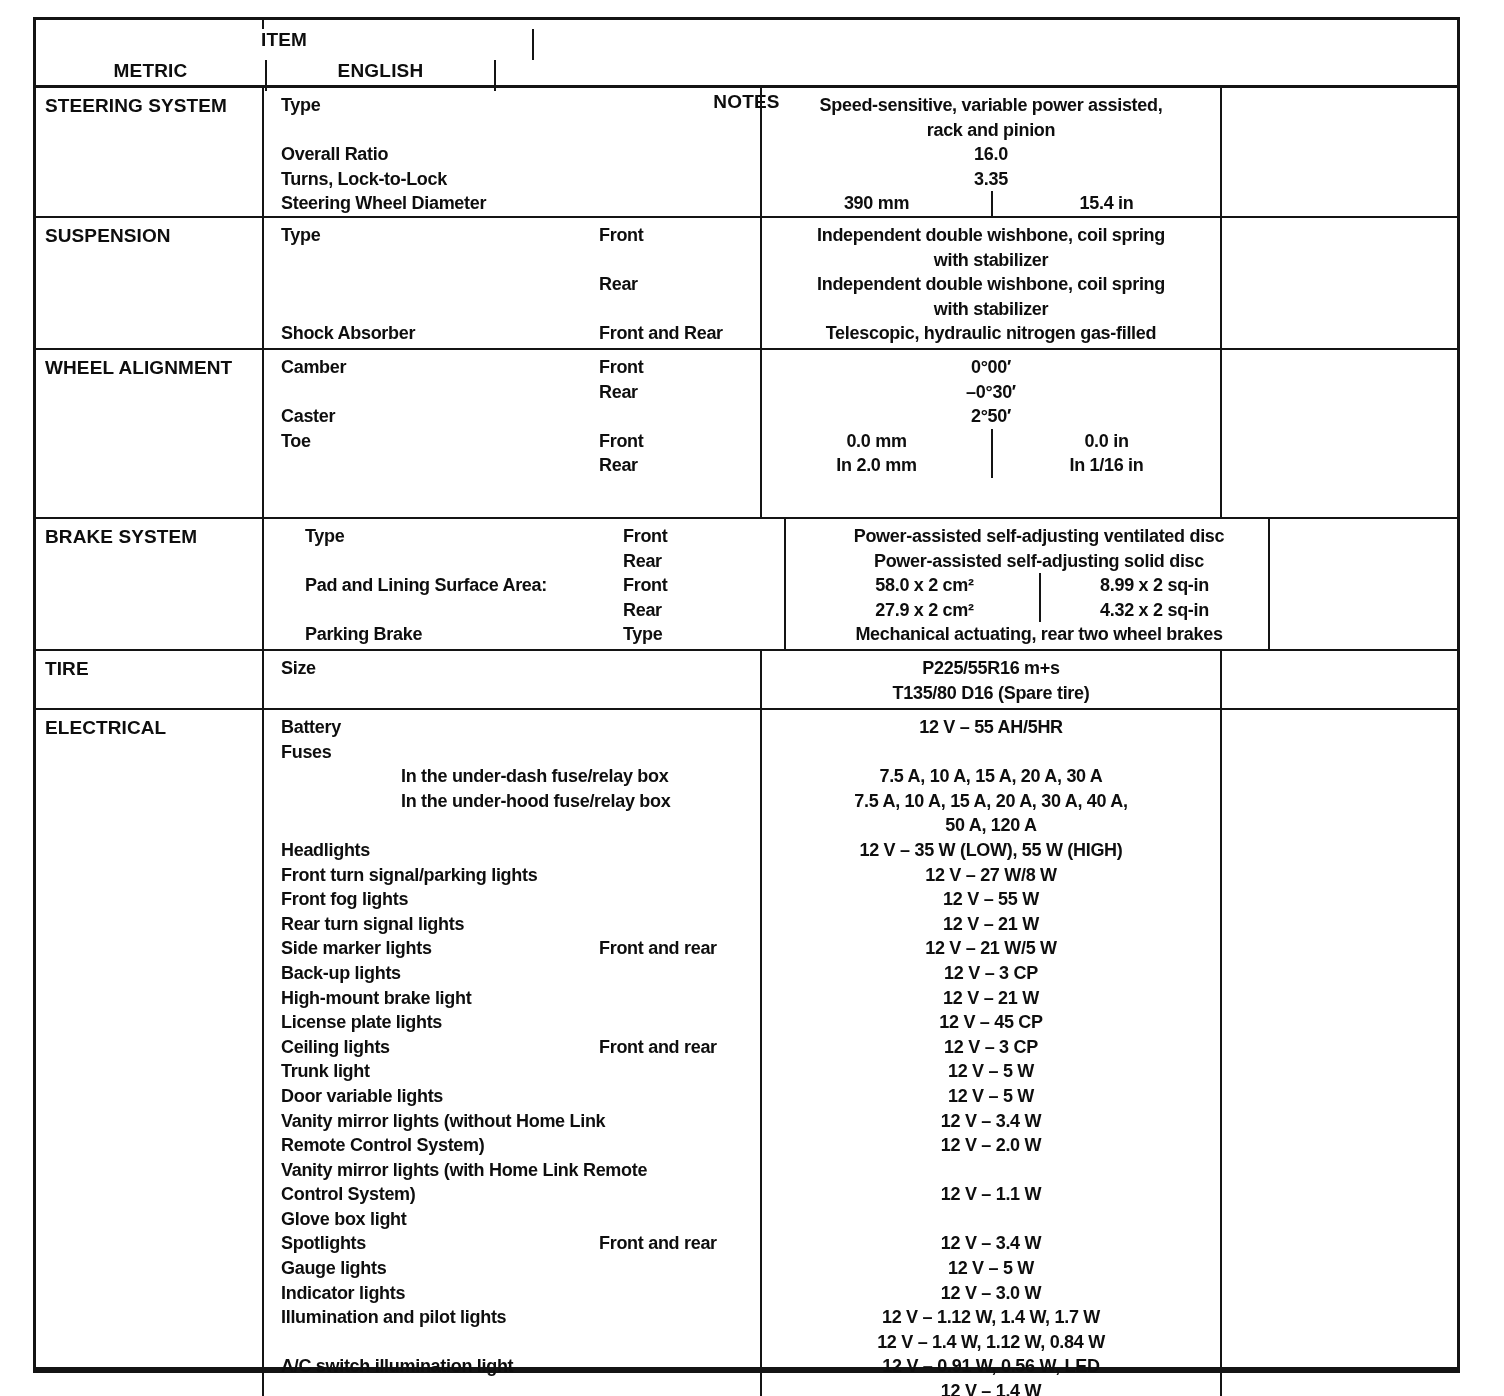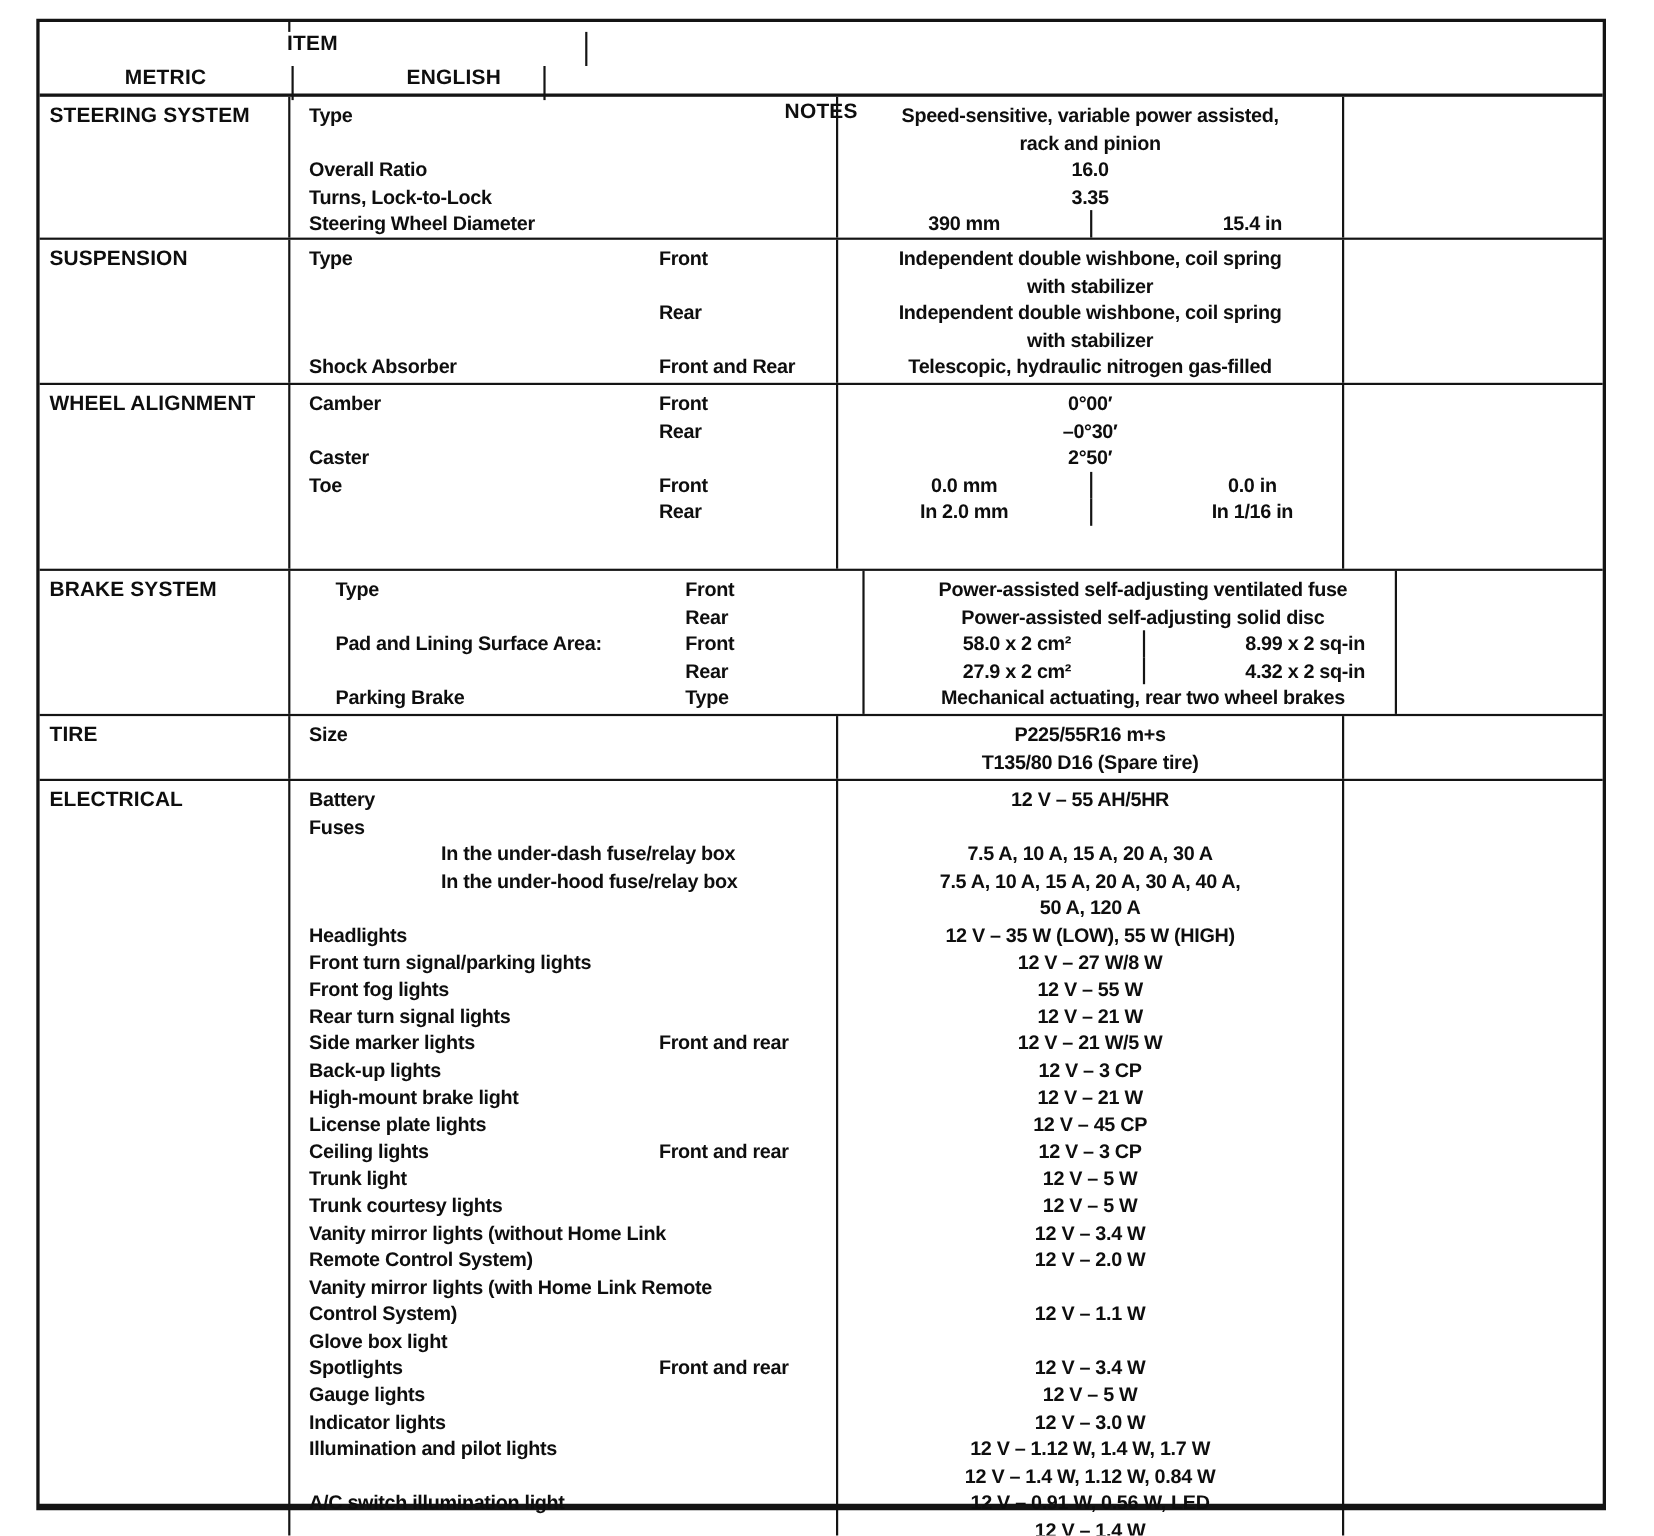--- a/index.html
+++ b/index.html
@@ -26,21 +26,21 @@
   .row{display:flex;box-sizing:border-box;}
   .header-row{height:68px;border-bottom:3px solid var(--ink);flex-direction:column;}
   .hcell{display:flex;align-items:flex-end;justify-content:center;padding-bottom:9px;font-size:19px;letter-spacing:0.2px;}
   
   .c-label{width:228px;border-right:2px solid var(--ink);box-sizing:border-box;flex:none;}
   .c-item{width:498px;border-right:2px solid var(--ink);box-sizing:border-box;flex:none;position:relative;}
   .c-values{width:460px;border-right:2px solid var(--ink);box-sizing:border-box;flex:none;}
   .c-notes{flex:1;box-sizing:border-box;}
   .c-values.hsplit{display:flex;padding:0;}
   .c-values .m{width:231px;border-right:2px solid var(--ink);box-sizing:border-box;text-align:center;flex:none;}
-  .c-values .e{width:227px;text-align:center;flex:none;padding-left:32px;}
+  .c-values .e{width:227px;text-align:center;flex:none;}
   
   .section{display:flex;box-sizing:border-box;border-bottom:2px solid var(--ink);}
   #sections .section:nth-child(1){height:130px;}
   #sections .section:nth-child(2){height:132px;}
   #sections .section:nth-child(3){height:169px;}
   #sections .section:nth-child(4){height:132px;gap:24px;}
   #sections .section:nth-child(5){height:59px;}
   #sections .section:nth-child(6){height:695px;border-bottom:none;}
   .sec-name{padding:7px 4px 0 9px;font-size:19px;letter-spacing:0.1px;}
   .lines{padding-top:5px;}
@@ -196,21 +196,21 @@
                 <span class="sub">Rear</span>
               </div>
               <div class="line">
                 <span class="name">Parking Brake</span>
                 <span class="sub">Type</span>
               </div>
             </div>
           </div>
           <div class="c-values">
             <div class="lines">
-              <div class="line merged">Power-assisted self-adjusting ventilated fuse</div>
+              <div class="line merged">Power-assisted self-adjusting ventilated disc</div>
               <div class="line merged">Power-assisted self-adjusting solid disc</div>
               <div class="line split">
                 <span class="m">58.0 x 2 cm²</span>
                 <span class="e">8.99 x 2 sq-in</span>
               </div>
               <div class="line split">
                 <span class="m">27.9 x 2 cm²</span>
                 <span class="e">4.32 x 2 sq-in</span>
               </div>
               <div class="line merged">Mechanical actuating, rear two wheel brakes</div>
@@ -283,21 +283,21 @@
                 <span class="name">License plate lights</span>
               </div>
               <div class="line">
                 <span class="name">Ceiling lights</span>
                 <span class="sub">Front and rear</span>
               </div>
               <div class="line">
                 <span class="name">Trunk light</span>
               </div>
               <div class="line">
-                <span class="name">Trunk courtesy lights</span>
+                <span class="name">Door variable lights</span>
               </div>
               <div class="line">
                 <span class="name">Vanity mirror lights (without Home Link</span>
               </div>
               <div class="line">
                 <span class="name">Remote Control System)</span>
               </div>
               <div class="line">
                 <span class="name">Vanity mirror lights (with Home Link Remote</span>
               </div>

